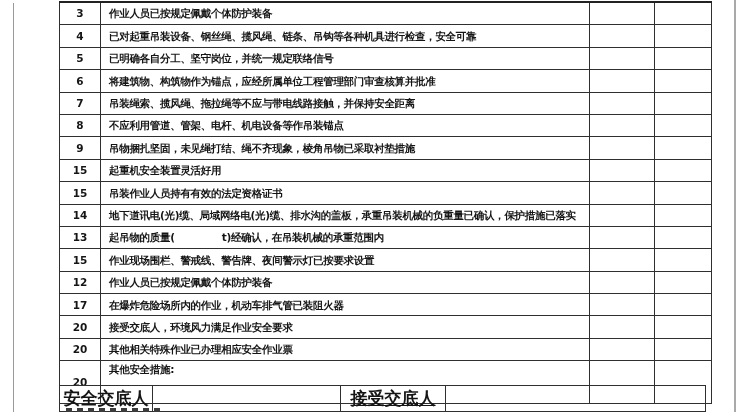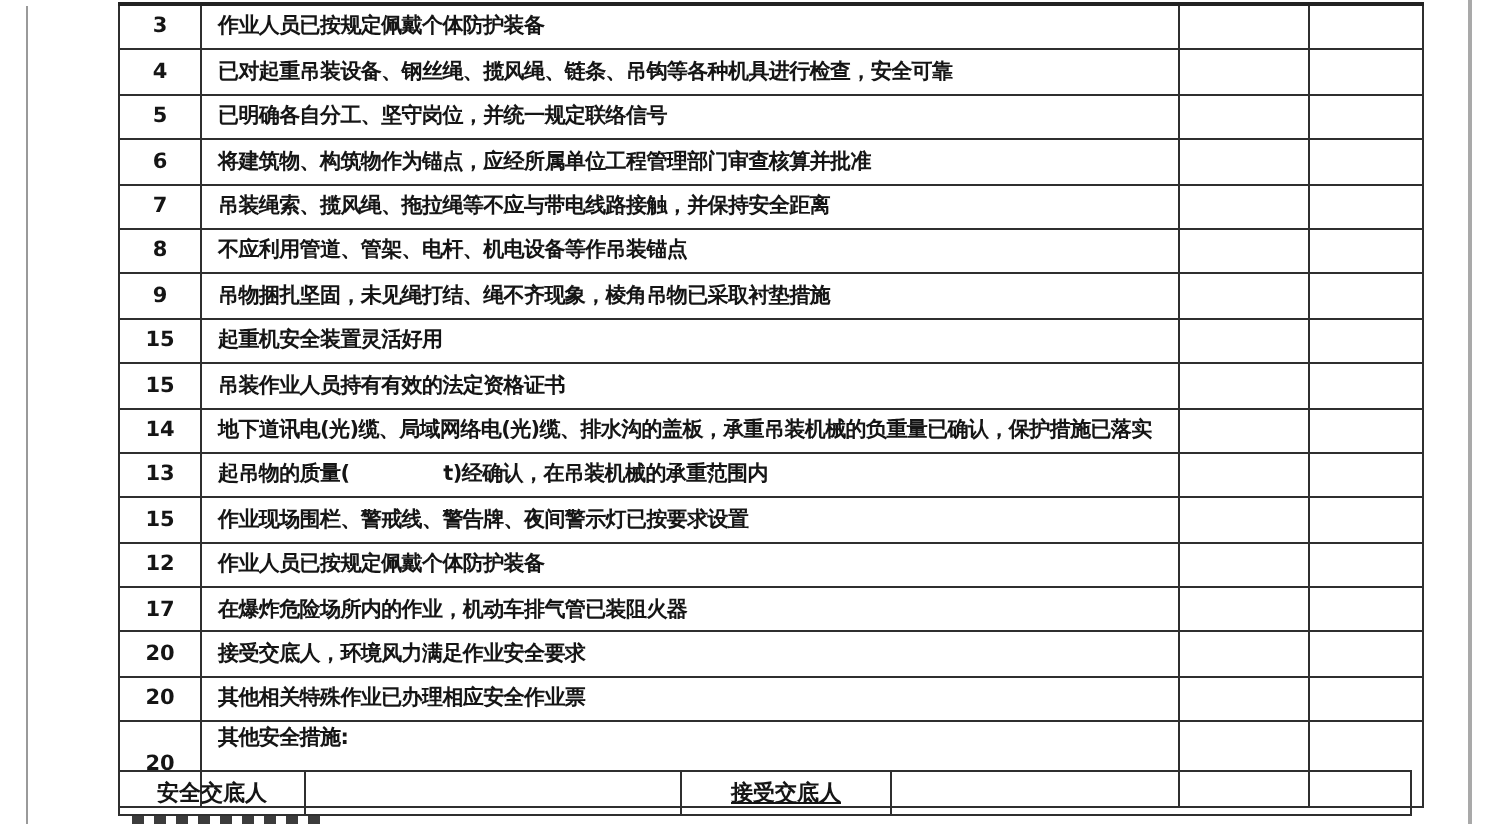--- a/index.html
+++ b/index.html
@@ -33,21 +33,21 @@
   .row20 .c-num{height:35px;}
   .row20-desc{position:relative;vertical-align:top !important;}
   .row20-title{position:absolute;left:8px;top:3px;white-space:nowrap;}
 
   .sig-table{
     position:absolute;left:59px;top:385px;width:634px;
     border:1.5px solid #2a2a2a;
   }
   .sig-table td{
     border:1px solid #2f2f2f;height:18.5px;
-    font-weight:700;font-size:11px;text-align:center;vertical-align:middle;
+    font-weight:700;font-size:17px;text-align:center;vertical-align:middle;
   }
   .sig-c1{width:90px;}
   .sig-c2{width:185px;}
   .sig-c3{width:102px;text-decoration:underline;}
   .sig-c4{width:257px;}
 
   
   .remnant{
     position:absolute;left:66px;top:408px;width:98px;height:4px;
     background:repeating-linear-gradient(90deg,#3c3c3c 0 6px,transparent 6px 11px);

